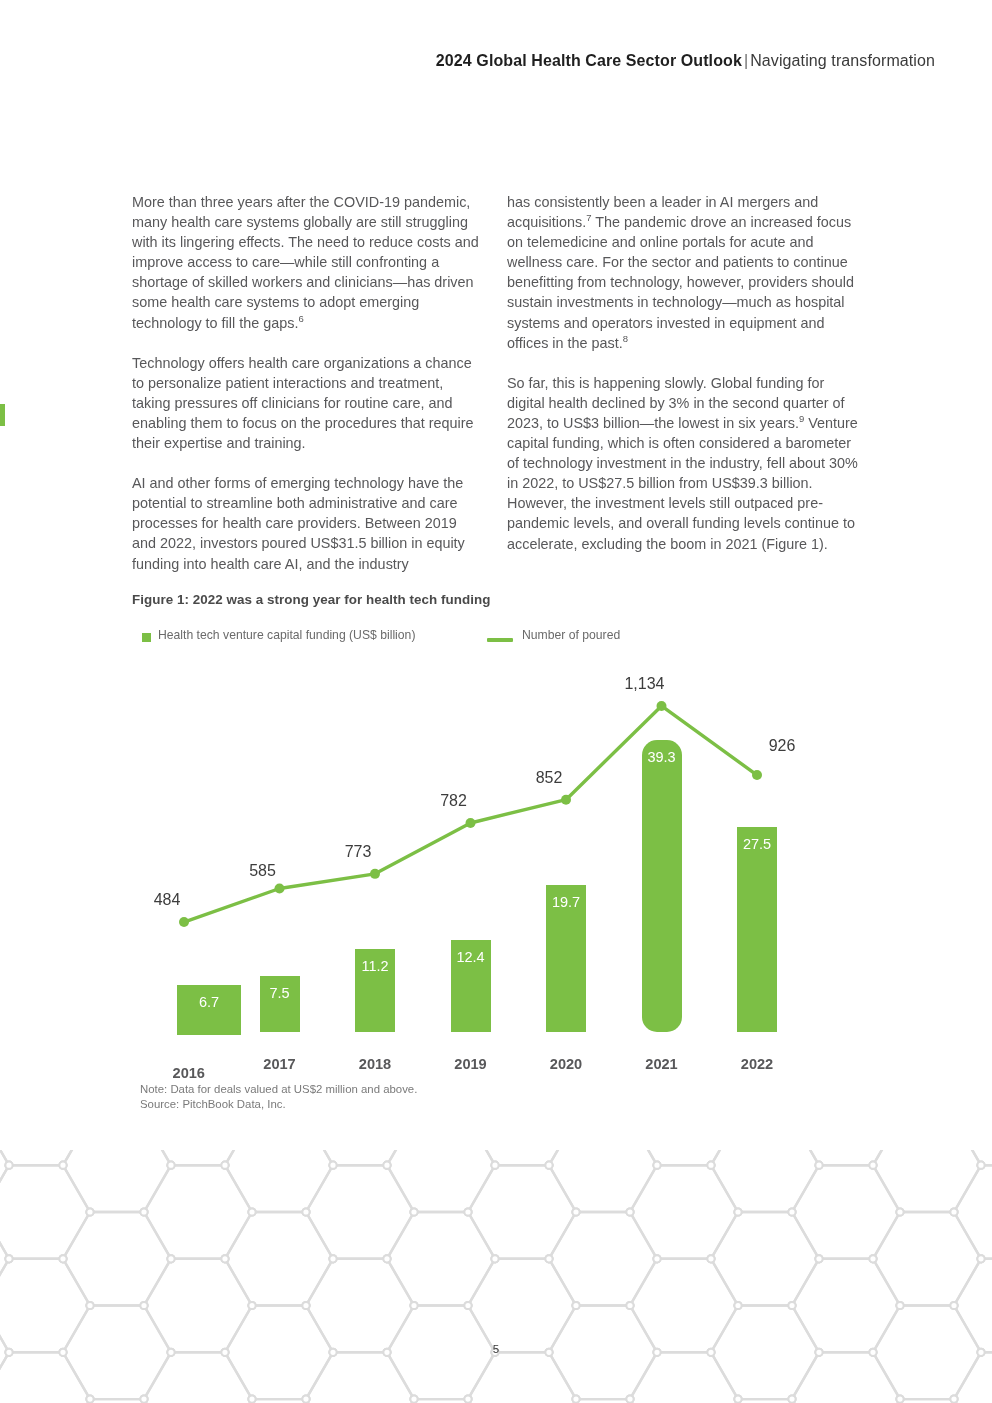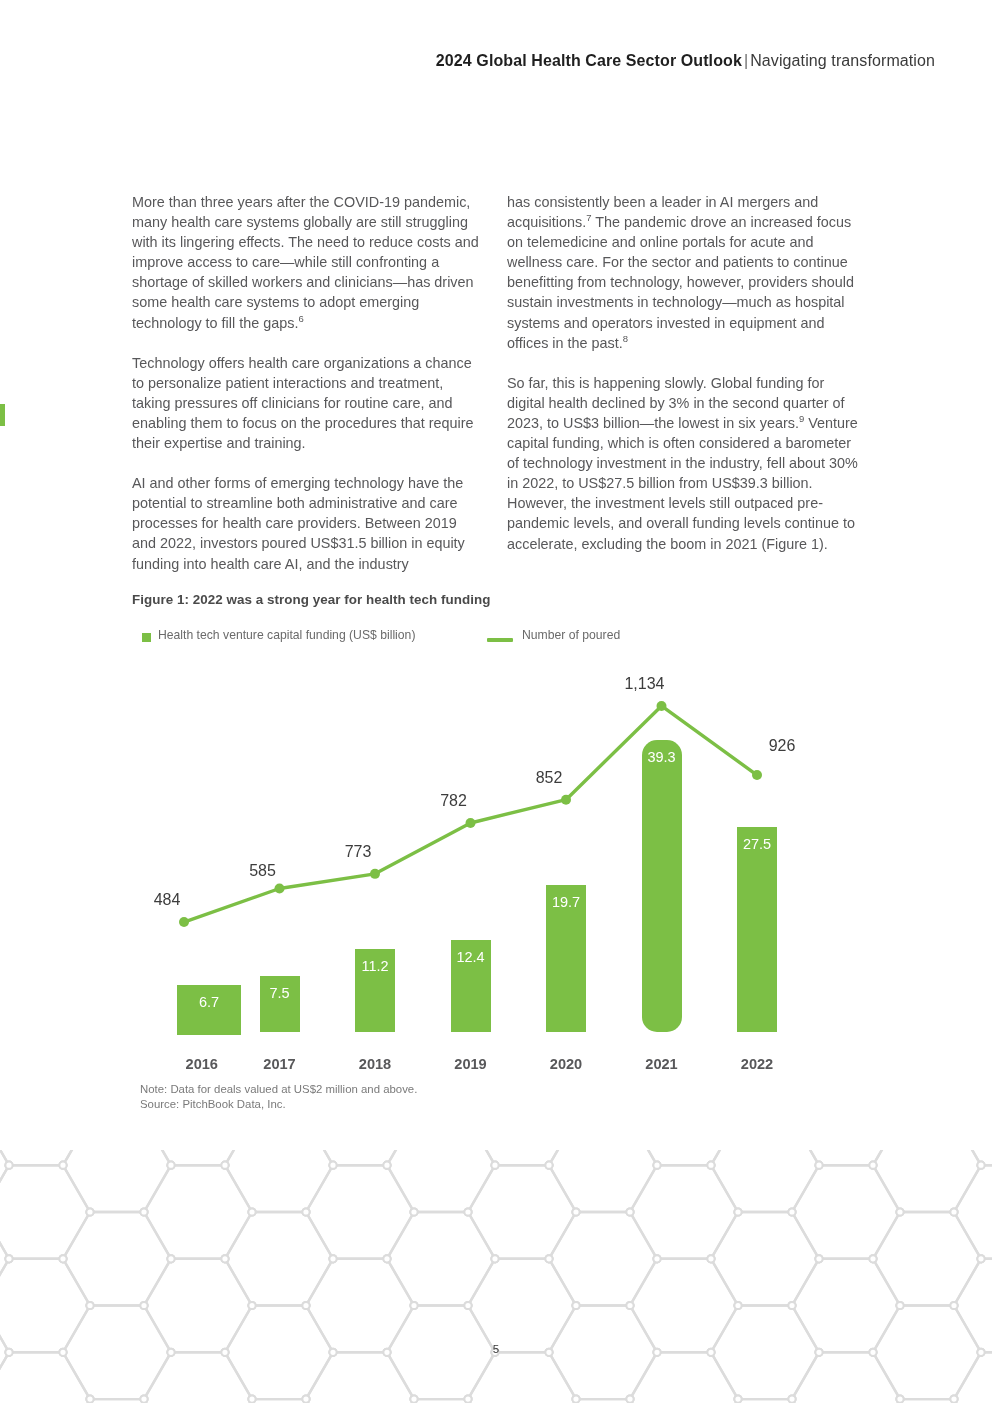--- a/index.html
+++ b/index.html
@@ -204,21 +204,21 @@
         <circle cx="147.5" cy="236.48192771084337" r="5" fill="#7cbf45"></circle>
         <circle cx="243" cy="221.85060240963855" r="5" fill="#7cbf45"></circle>
         <circle cx="338.5" cy="170.97349397590364" r="5" fill="#7cbf45"></circle>
         <circle cx="434" cy="147.69638554216866" r="5" fill="#7cbf45"></circle>
         <circle cx="529.5" cy="53.922891566265065" r="5" fill="#7cbf45"></circle>
         <circle cx="625" cy="123.08915662650602" r="5" fill="#7cbf45"></circle>
       </svg>
   <div class="bar" style="left: 32px; width: 64px; top: 333px; height: 49.8605px; margin-left: 13px;">
         <div class="bar-label" style="top: 9px;">6.7</div>
       </div>
-      <div class="xcat" style="left: 22px; width: 95.5px;">2016</div>
+      <div class="xcat" style="left: 9px; width: 95.5px; margin-top: 9px;">2016</div>
       <div class="bar" style="left: 127.5px; width: 40px; top: 324.186px; height: 55.814px;">
         <div class="bar-label" style="top: 9px;">7.5</div>
       </div>
       <div class="xcat" style="left: 99.75px; width: 95.5px;">2017</div>
       <div class="bar" style="left: 223px; width: 40px; top: 296.651px; height: 83.3488px;">
         <div class="bar-label" style="top: 9px;">11.2</div>
       </div>
       <div class="xcat" style="left: 195.25px; width: 95.5px;">2018</div>
       <div class="bar" style="left: 318.5px; width: 40px; top: 287.721px; height: 92.2791px;">
         <div class="bar-label" style="top: 9px;">12.4</div>

